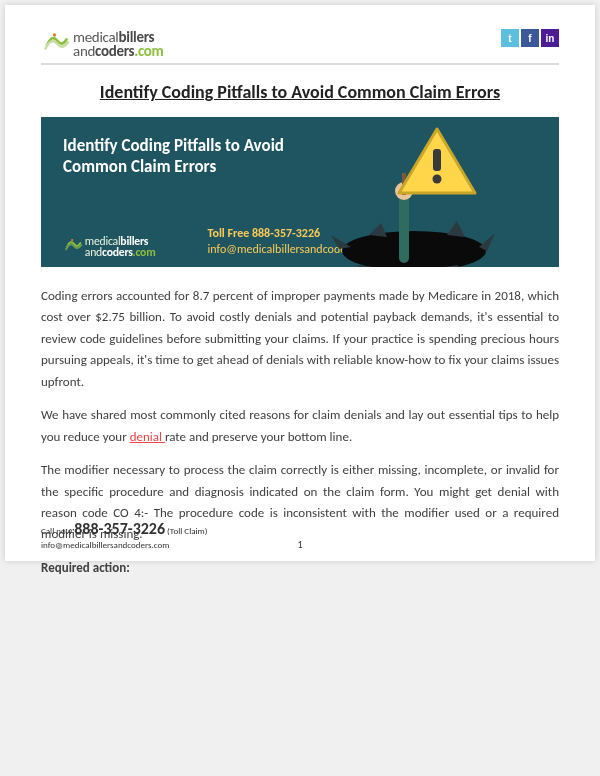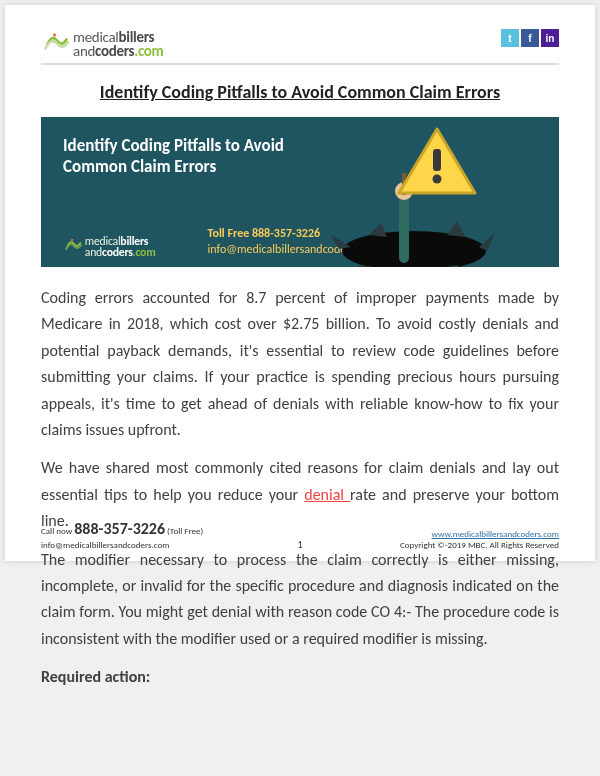--- a/index.html
+++ b/index.html
@@ -47,21 +47,21 @@
   .hero-brand .brand-text { color: #e9f2e0; }
   .hero-brand .brand-text .bold { color: #fff; }
   .hero-contact { color: #fcca58; font-size: 12px; line-height: 1.35; }
   .hero-contact .toll { font-weight: 700; }
 
   .hero-arm { position:absolute; right:140px; bottom:0; }
   .hole { position:absolute; right:60px; bottom:-18px; }
   .sign { position:absolute; right:80px; top:8px; }
 
   
-  .body { margin-top: 18px; font-size: 16px; line-height: 1.65; color: #414141; text-align: justify; }
+  .body { margin-top: 18px; font-size: 13px; line-height: 1.65; color: #414141; text-align: justify; }
   .body p { margin-bottom: 12px; }
   .link { color: #ef4444; text-decoration: underline; }
   .section-head { font-weight: 700; margin-top: 2px; margin-bottom: 1px; }
 
   
   .footer { position: absolute; left: 36px; right: 36px; bottom: 10px; font-size: 9px; display:flex; justify-content: space-between; align-items:flex-end; }
   .foot-left { line-height:1.3; }
   .foot-left .big { font-size: 16px; font-weight:700; }
   .foot-center { position:absolute; left:0; right:0; text-align:center; font-size:10px; }
   .foot-right { text-align:right; line-height:1.3; }
@@ -154,24 +154,20 @@
     <p>
       <span>We have shared most commonly cited reasons for claim denials and lay out essential tips to help you reduce your </span><a class="link">denial </a><span>rate and preserve your bottom line.</span>
     </p>
     <p>The modifier necessary to process the claim correctly is either missing, incomplete, or invalid for the specific procedure and diagnosis indicated on the claim form. You might get denial with reason code CO 4:- The procedure code is inconsistent with the modifier used or a required modifier is missing.</p>
     <p class="section-head">Required action:</p>
   </div>
 
   <div class="footer">
     <div class="foot-left">
       <div>
-        <span>Call now </span><span class="big">888-357-3226</span><span> (Toll Free)</span>
+        <span>Call now </span><span class="big">888-357-3226</span><span> (Toll Claim)</span>
       </div>
       <div>info@medicalbillersandcoders.com</div>
     </div>
     <div class="foot-center">1</div>
-    <div class="foot-right">
-      <div><a class="foot-link">www.medicalbillersandcoders.com</a></div>
-      <div>Copyright ©-2019 MBC. All Rights Reserved</div>
-    </div>
   </div>
 
 </div>
 
 </body></html>

